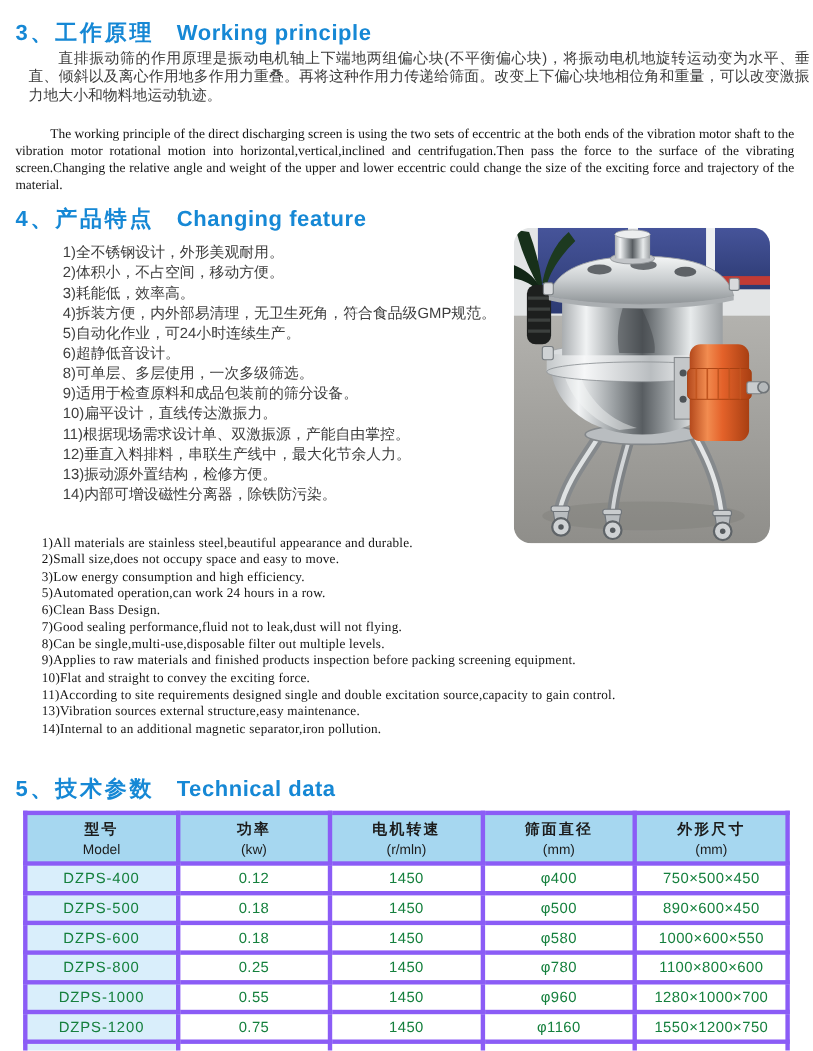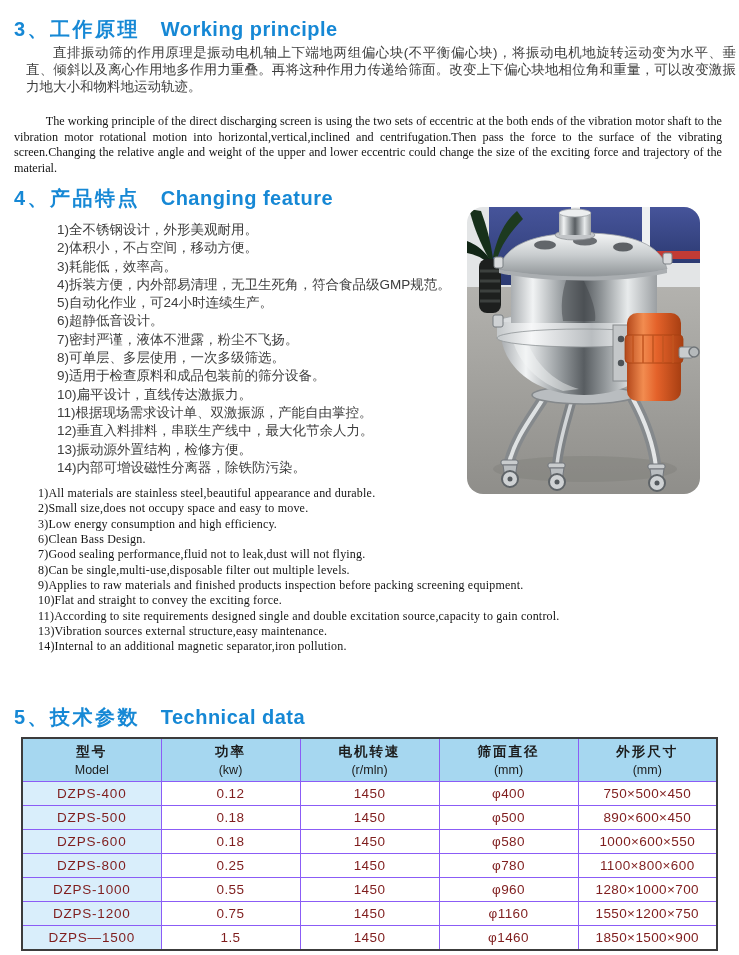--- a/index.html
+++ b/index.html
@@ -27,25 +27,25 @@
        list-style:none;font-family:"Liberation Serif",serif;font-size:12px;
        line-height:15.35px;color:#141414;white-space:nowrap;letter-spacing:0.2px;}
 
   .photo{position:absolute;left:467px;top:207px;width:233px;height:287px;
        border-radius:16px;overflow:hidden;}
   .photo svg{display:block;}
 
   table.tech{position:absolute;left:21px;top:737px;width:697px;
        border-collapse:collapse;table-layout:fixed;text-align:center;
        border:2px solid #3c3c3c;}
-  table.tech th,table.tech td{border:1px solid #8b5cf6;padding:0;}
+  table.tech th,table.tech td{border:4px solid #8b5cf6;padding:0;}
   table.tech th{background:#a6d7f0;height:42px;vertical-align:middle;}
   .th-zh{font-size:13.5px;font-weight:bold;letter-spacing:2px;color:#1c1c1c;}
   .th-sub{font-size:12.5px;font-weight:normal;color:#1c1c1c;margin-top:2px;}
-  table.tech td{height:23px;font-size:13.5px;color:#7f1d1d;background:#ffffff;
+  table.tech td{height:23px;font-size:13.5px;color:#15803d;background:#ffffff;
        letter-spacing:0.4px;}
   table.tech tbody td:first-child{background:#d9eefb;letter-spacing:0.8px;}
 </style>
 </head>
 <body>
 
 <div class="page">
 
   <h2 class="sec-heading" style="top:16px">
     <span class="zh">3、工作原理</span>
@@ -60,21 +60,20 @@
   </h2>
 
   <ul class="features-zh">
 
   <li>1)全不锈钢设计，外形美观耐用。</li>
       <li>2)体积小，不占空间，移动方便。</li>
       <li>3)耗能低，效率高。</li>
       <li>4)拆装方便，内外部易清理，无卫生死角，符合食品级GMP规范。</li>
       <li>5)自动化作业，可24小时连续生产。</li>
       <li>6)超静低音设计。</li>
-      <li>7)密封严谨，液体不泄露，粉尘不飞扬。</li>
       <li>8)可单层、多层使用，一次多级筛选。</li>
       <li>9)适用于检查原料和成品包装前的筛分设备。</li>
       <li>10)扁平设计，直线传达激振力。</li>
       <li>11)根据现场需求设计单、双激振源，产能自由掌控。</li>
       <li>12)垂直入料排料，串联生产线中，最大化节余人力。</li>
       <li>13)振动源外置结构，检修方便。</li>
       <li>14)内部可增设磁性分离器，除铁防污染。</li>
     </ul>
 
   <div class="photo">
@@ -214,20 +213,21 @@
         </g>
       </g>
     </svg>
   </div>
 
   <ul class="features-en">
 
   <li>1)All materials are stainless steel,beautiful appearance and durable.</li>
       <li>2)Small size,does not occupy space and easy to move.</li>
       <li>3)Low energy consumption and high efficiency.</li>
+      <li>5)Automated operation,can work 24 hours in a row.</li>
       <li>6)Clean Bass Design.</li>
       <li>7)Good sealing performance,fluid not to leak,dust will not flying.</li>
       <li>8)Can be single,multi-use,disposable filter out multiple levels.</li>
       <li>9)Applies to raw materials and finished products inspection before packing  screening equipment.</li>
       <li>10)Flat and straight to convey the exciting force.</li>
       <li>11)According to site requirements designed single and double excitation    source,capacity to gain control.</li>
       <li>13)Vibration sources external structure,easy maintenance.</li>
       <li>14)Internal to an additional magnetic separator,iron pollution.</li>
     </ul>
 

